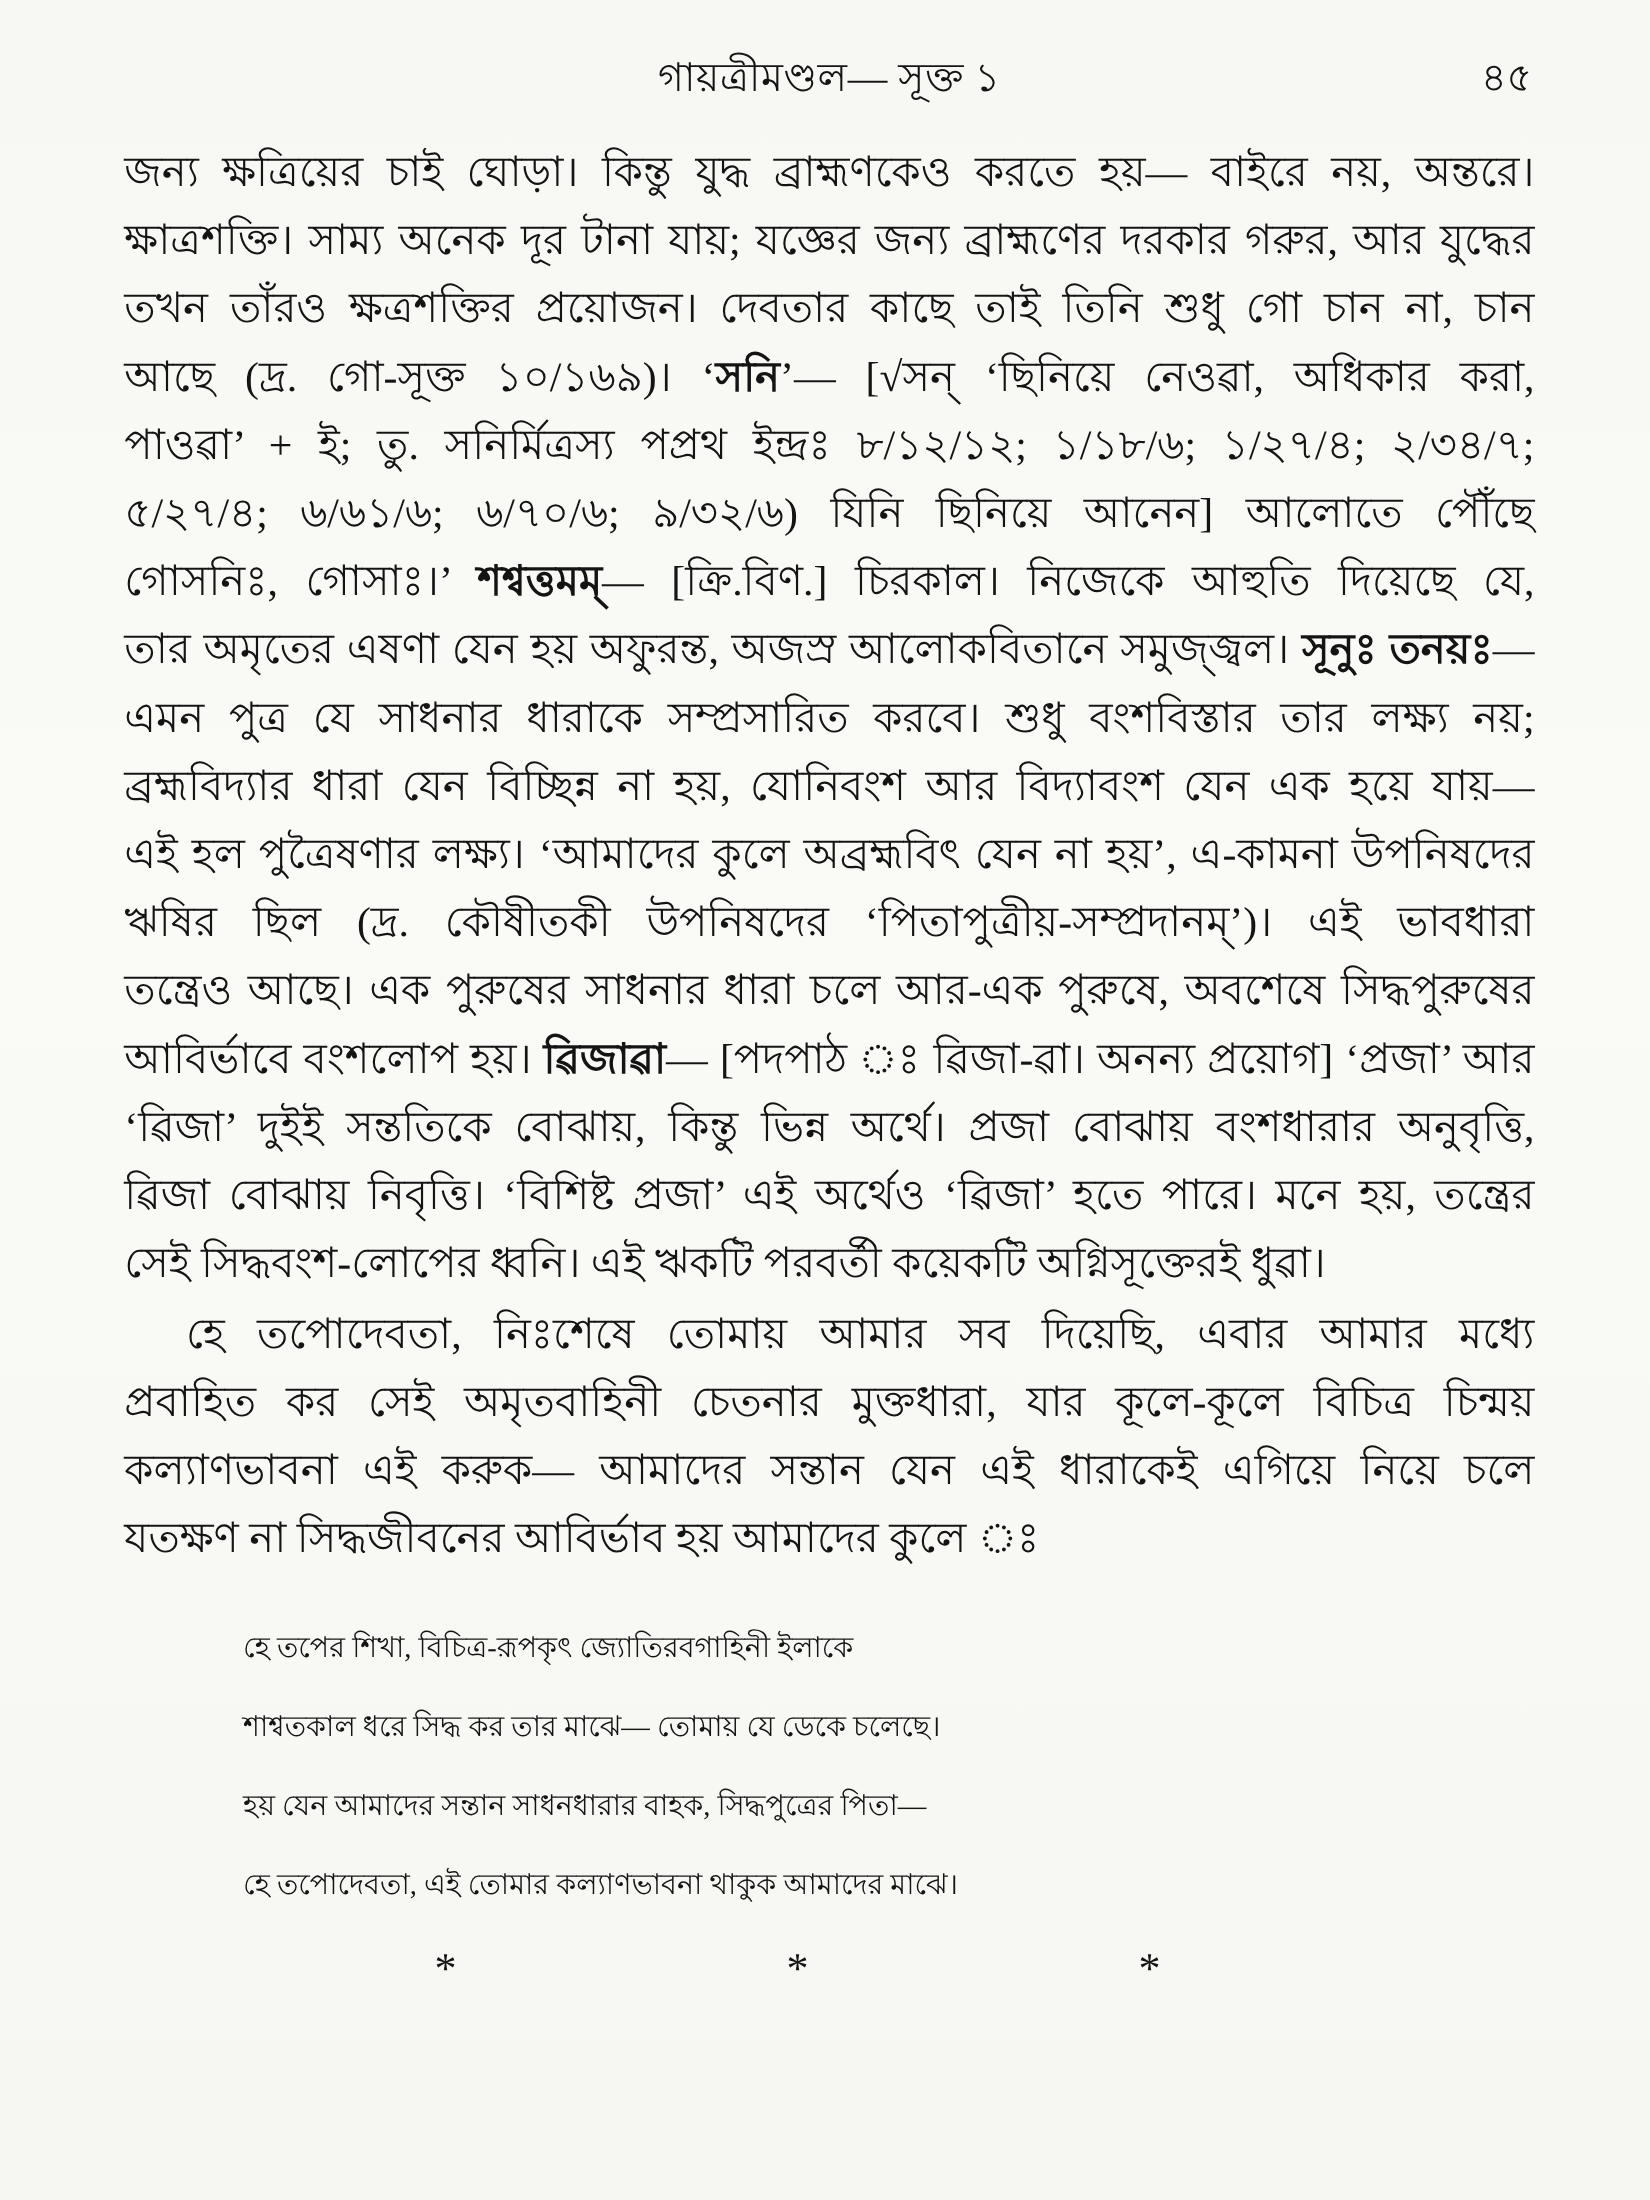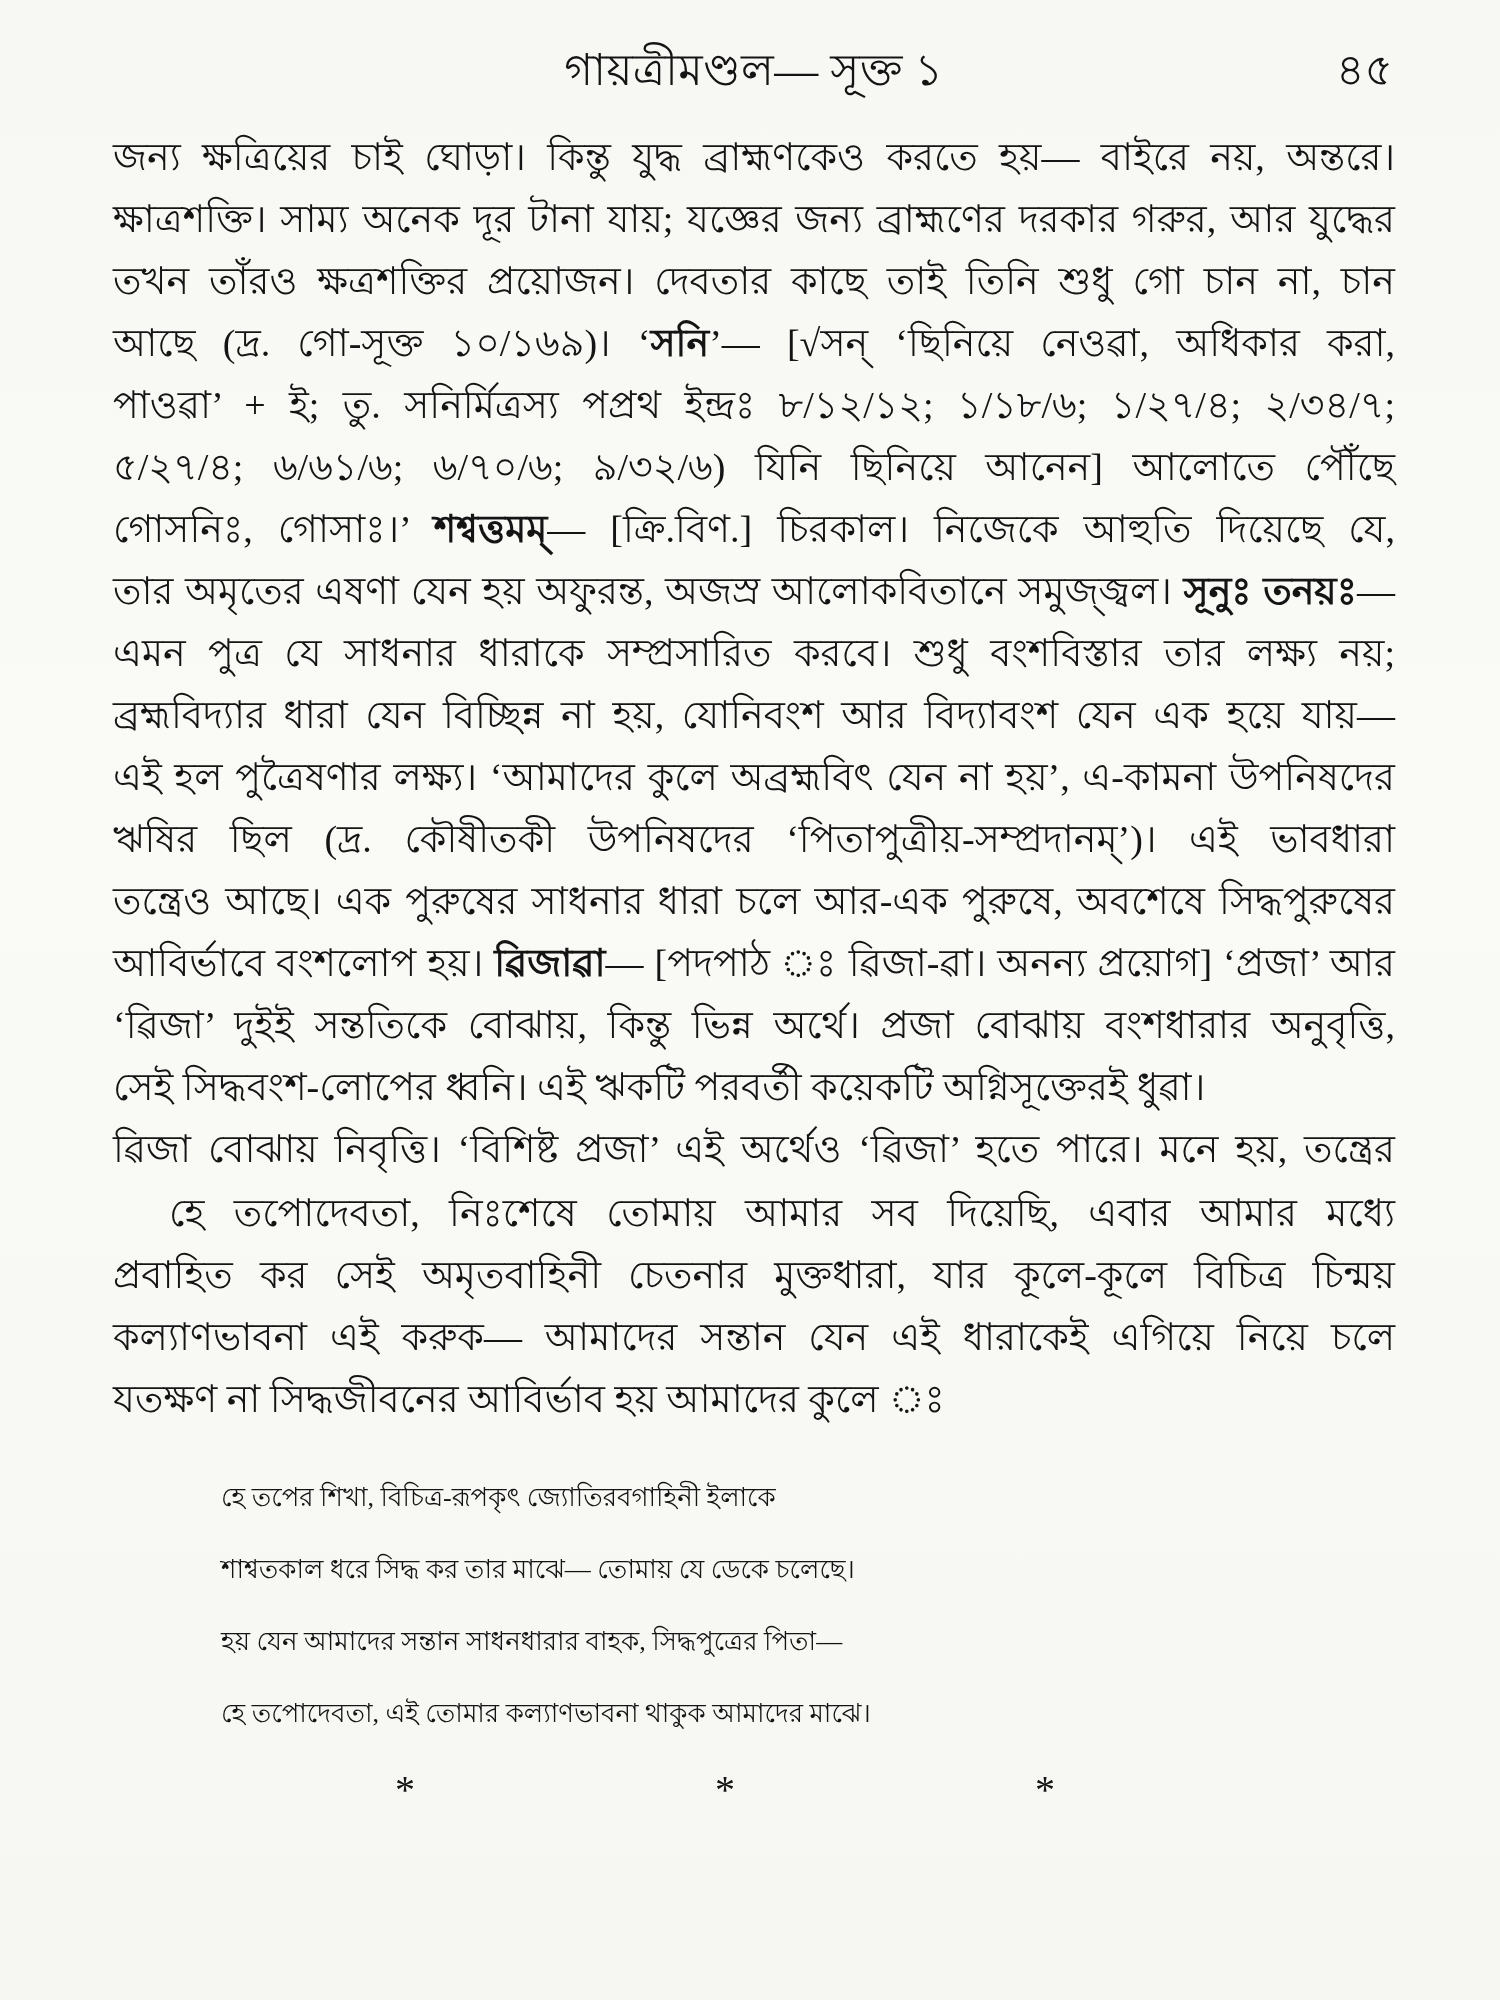--- a/index.html
+++ b/index.html
@@ -15,21 +15,21 @@
     overflow: hidden;
     background: linear-gradient(180deg, #f7f7f3 0%, #fafaf7 40%, #f6f6f2 100%);
     color: #141414;
     font-family: "Liberation Serif", "DejaVu Serif", serif;
     -webkit-font-smoothing: antialiased;
   }
   .pg-header {
     position: relative;
     margin: 44px 105px 0 113px;
     height: 54px;
-    font-size: 44px;
+    font-size: 36px;
     line-height: 54px;
   }
   .pg-title {
     position: absolute;
     left: 0;
     right: 0;
     text-align: center;
     letter-spacing: 0.5px;
   }
   .pg-num {
@@ -93,22 +93,22 @@
         <div class="line j"><span>৫/২৭/৪; ৬/৬১/৬; ৬/৭০/৬; ৯/৩২/৬) যিনি ছিনিয়ে আনেন] আলোতে পৌঁছে</span></div>
         <div class="line j"><span>গোসনিঃ, গোসাঃ।’ </span><b>শশ্বত্তমম্</b><span>— [ক্রি.বিণ.] চিরকাল। নিজেকে আহুতি দিয়েছে যে,</span></div>
         <div class="line j"><span>তার অমৃতের এষণা যেন হয় অফুরন্ত, অজস্র আলোকবিতানে সমুজ্জ্বল। </span><b>সূনুঃ তনয়ঃ</b><span>—</span></div>
         <div class="line j"><span>এমন পুত্র যে সাধনার ধারাকে সম্প্রসারিত করবে। শুধু বংশবিস্তার তার লক্ষ্য নয়;</span></div>
         <div class="line j"><span>ব্রহ্মবিদ্যার ধারা যেন বিচ্ছিন্ন না হয়, যোনিবংশ আর বিদ্যাবংশ যেন এক হয়ে যায়—</span></div>
         <div class="line j"><span>এই হল পুত্রৈষণার লক্ষ্য। ‘আমাদের কুলে অব্রহ্মবিৎ যেন না হয়’, এ-কামনা উপনিষদের</span></div>
         <div class="line j"><span>ঋষির ছিল (দ্র. কৌষীতকী উপনিষদের ‘পিতাপুত্রীয়-সম্প্রদানম্’)। এই ভাবধারা</span></div>
         <div class="line j"><span>তন্ত্রেও আছে। এক পুরুষের সাধনার ধারা চলে আর-এক পুরুষে, অবশেষে সিদ্ধপুরুষের</span></div>
         <div class="line j"><span>আবির্ভাবে বংশলোপ হয়। </span><b>ৱিজাৱা</b><span>— [পদপাঠ ঃ ৱিজা-ৱা। অনন্য প্রয়োগ] ‘প্রজা’ আর</span></div>
         <div class="line j"><span>‘ৱিজা’ দুইই সন্ততিকে বোঝায়, কিন্তু ভিন্ন অর্থে। প্রজা বোঝায় বংশধারার অনুবৃত্তি,</span></div>
+        <div class="line j"><span>ৱিজা বোঝায় নিবৃত্তি। ‘বিশিষ্ট প্রজা’ এই অর্থেও ‘ৱিজা’ হতে পারে। মনে হয়, তন্ত্রের</span></div>
         <div class="line"><span>সেই সিদ্ধবংশ-লোপের ধ্বনি। এই ঋকটি পরবর্তী কয়েকটি অগ্নিসূক্তেরই ধুৱা।</span></div>
-        <div class="line j"><span>ৱিজা বোঝায় নিবৃত্তি। ‘বিশিষ্ট প্রজা’ এই অর্থেও ‘ৱিজা’ হতে পারে। মনে হয়, তন্ত্রের</span></div>
       </div>
     <div class="para para2" id="para2">
         <div class="line j indent"><span>হে তপোদেবতা, নিঃশেষে তোমায় আমার সব দিয়েছি, এবার আমার মধ্যে</span></div>
         <div class="line j"><span>প্রবাহিত কর সেই অমৃতবাহিনী চেতনার মুক্তধারা, যার কূলে-কূলে বিচিত্র চিন্ময়</span></div>
         <div class="line j"><span>কল্যাণভাবনা এই করুক— আমাদের সন্তান যেন এই ধারাকেই এগিয়ে নিয়ে চলে</span></div>
         <div class="line"><span>যতক্ষণ না সিদ্ধজীবনের আবির্ভাব হয় আমাদের কুলে ঃ</span></div>
       </div>
     <div class="verse" id="verse">
         <div class="line"><span>হে তপের শিখা, বিচিত্র-রূপকৃৎ জ্যোতিরবগাহিনী ইলাকে</span></div>
         <div class="line"><span>শাশ্বতকাল ধরে সিদ্ধ কর তার মাঝে— তোমায় যে ডেকে চলেছে।</span></div>

